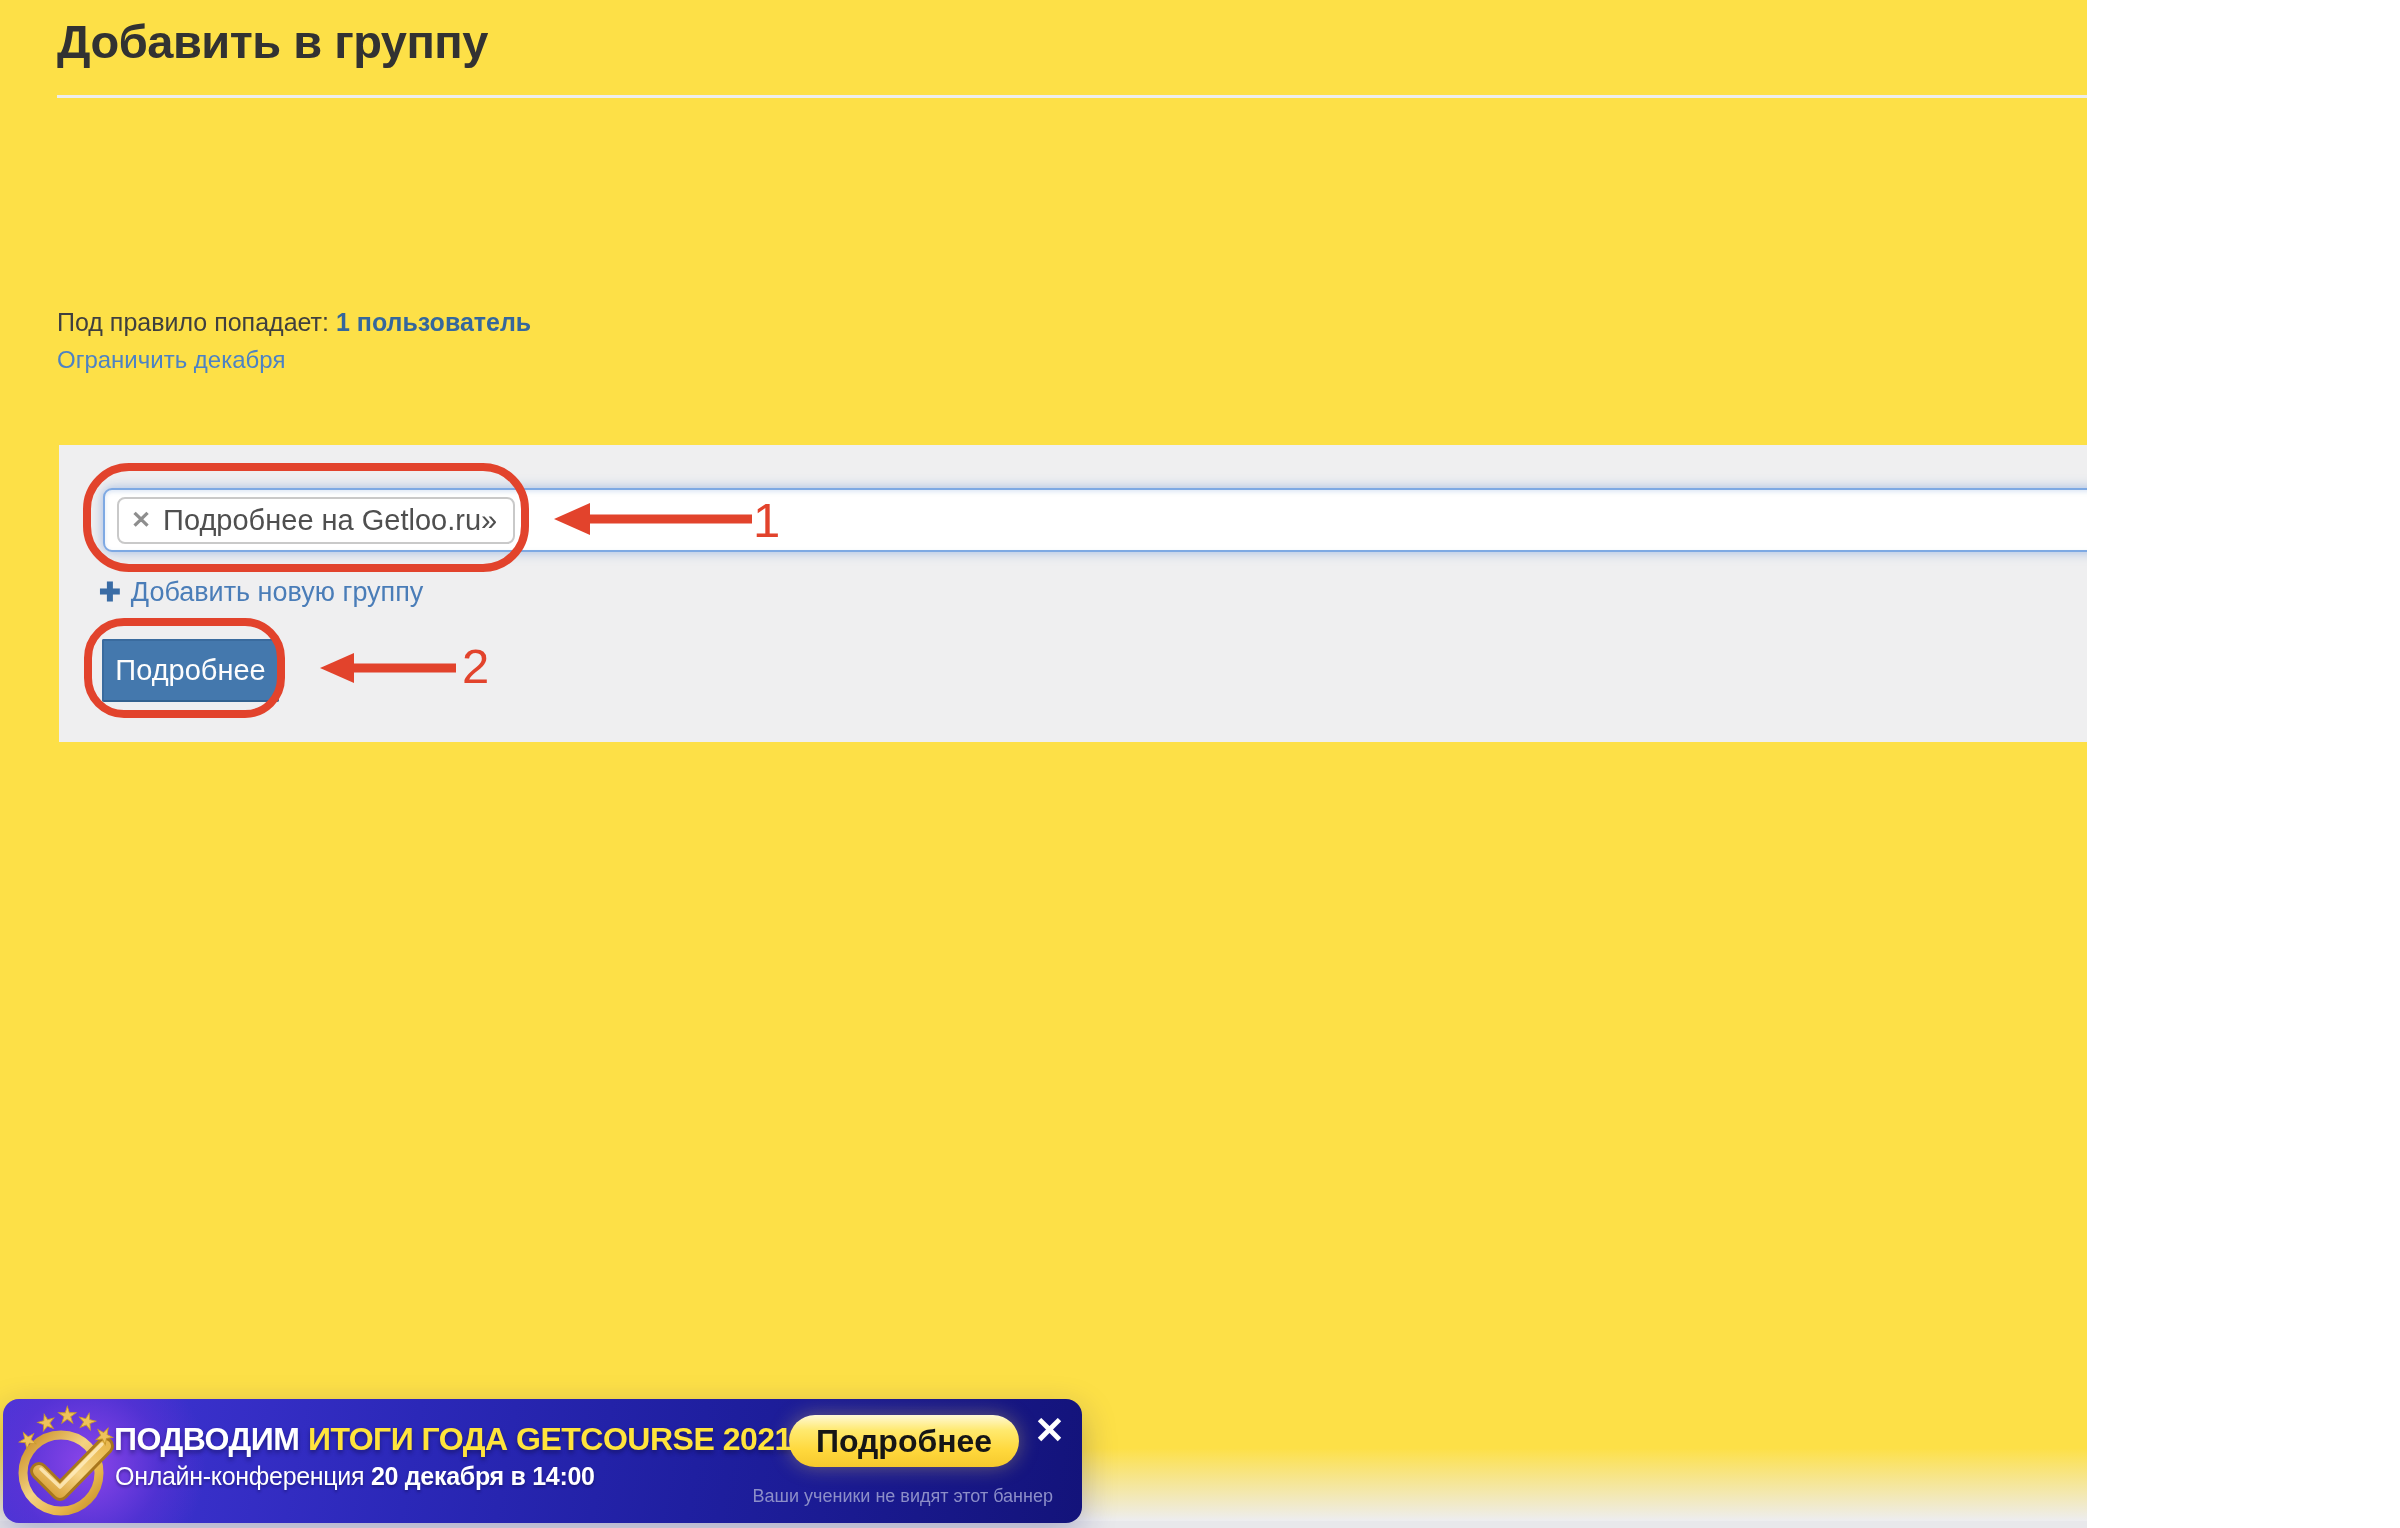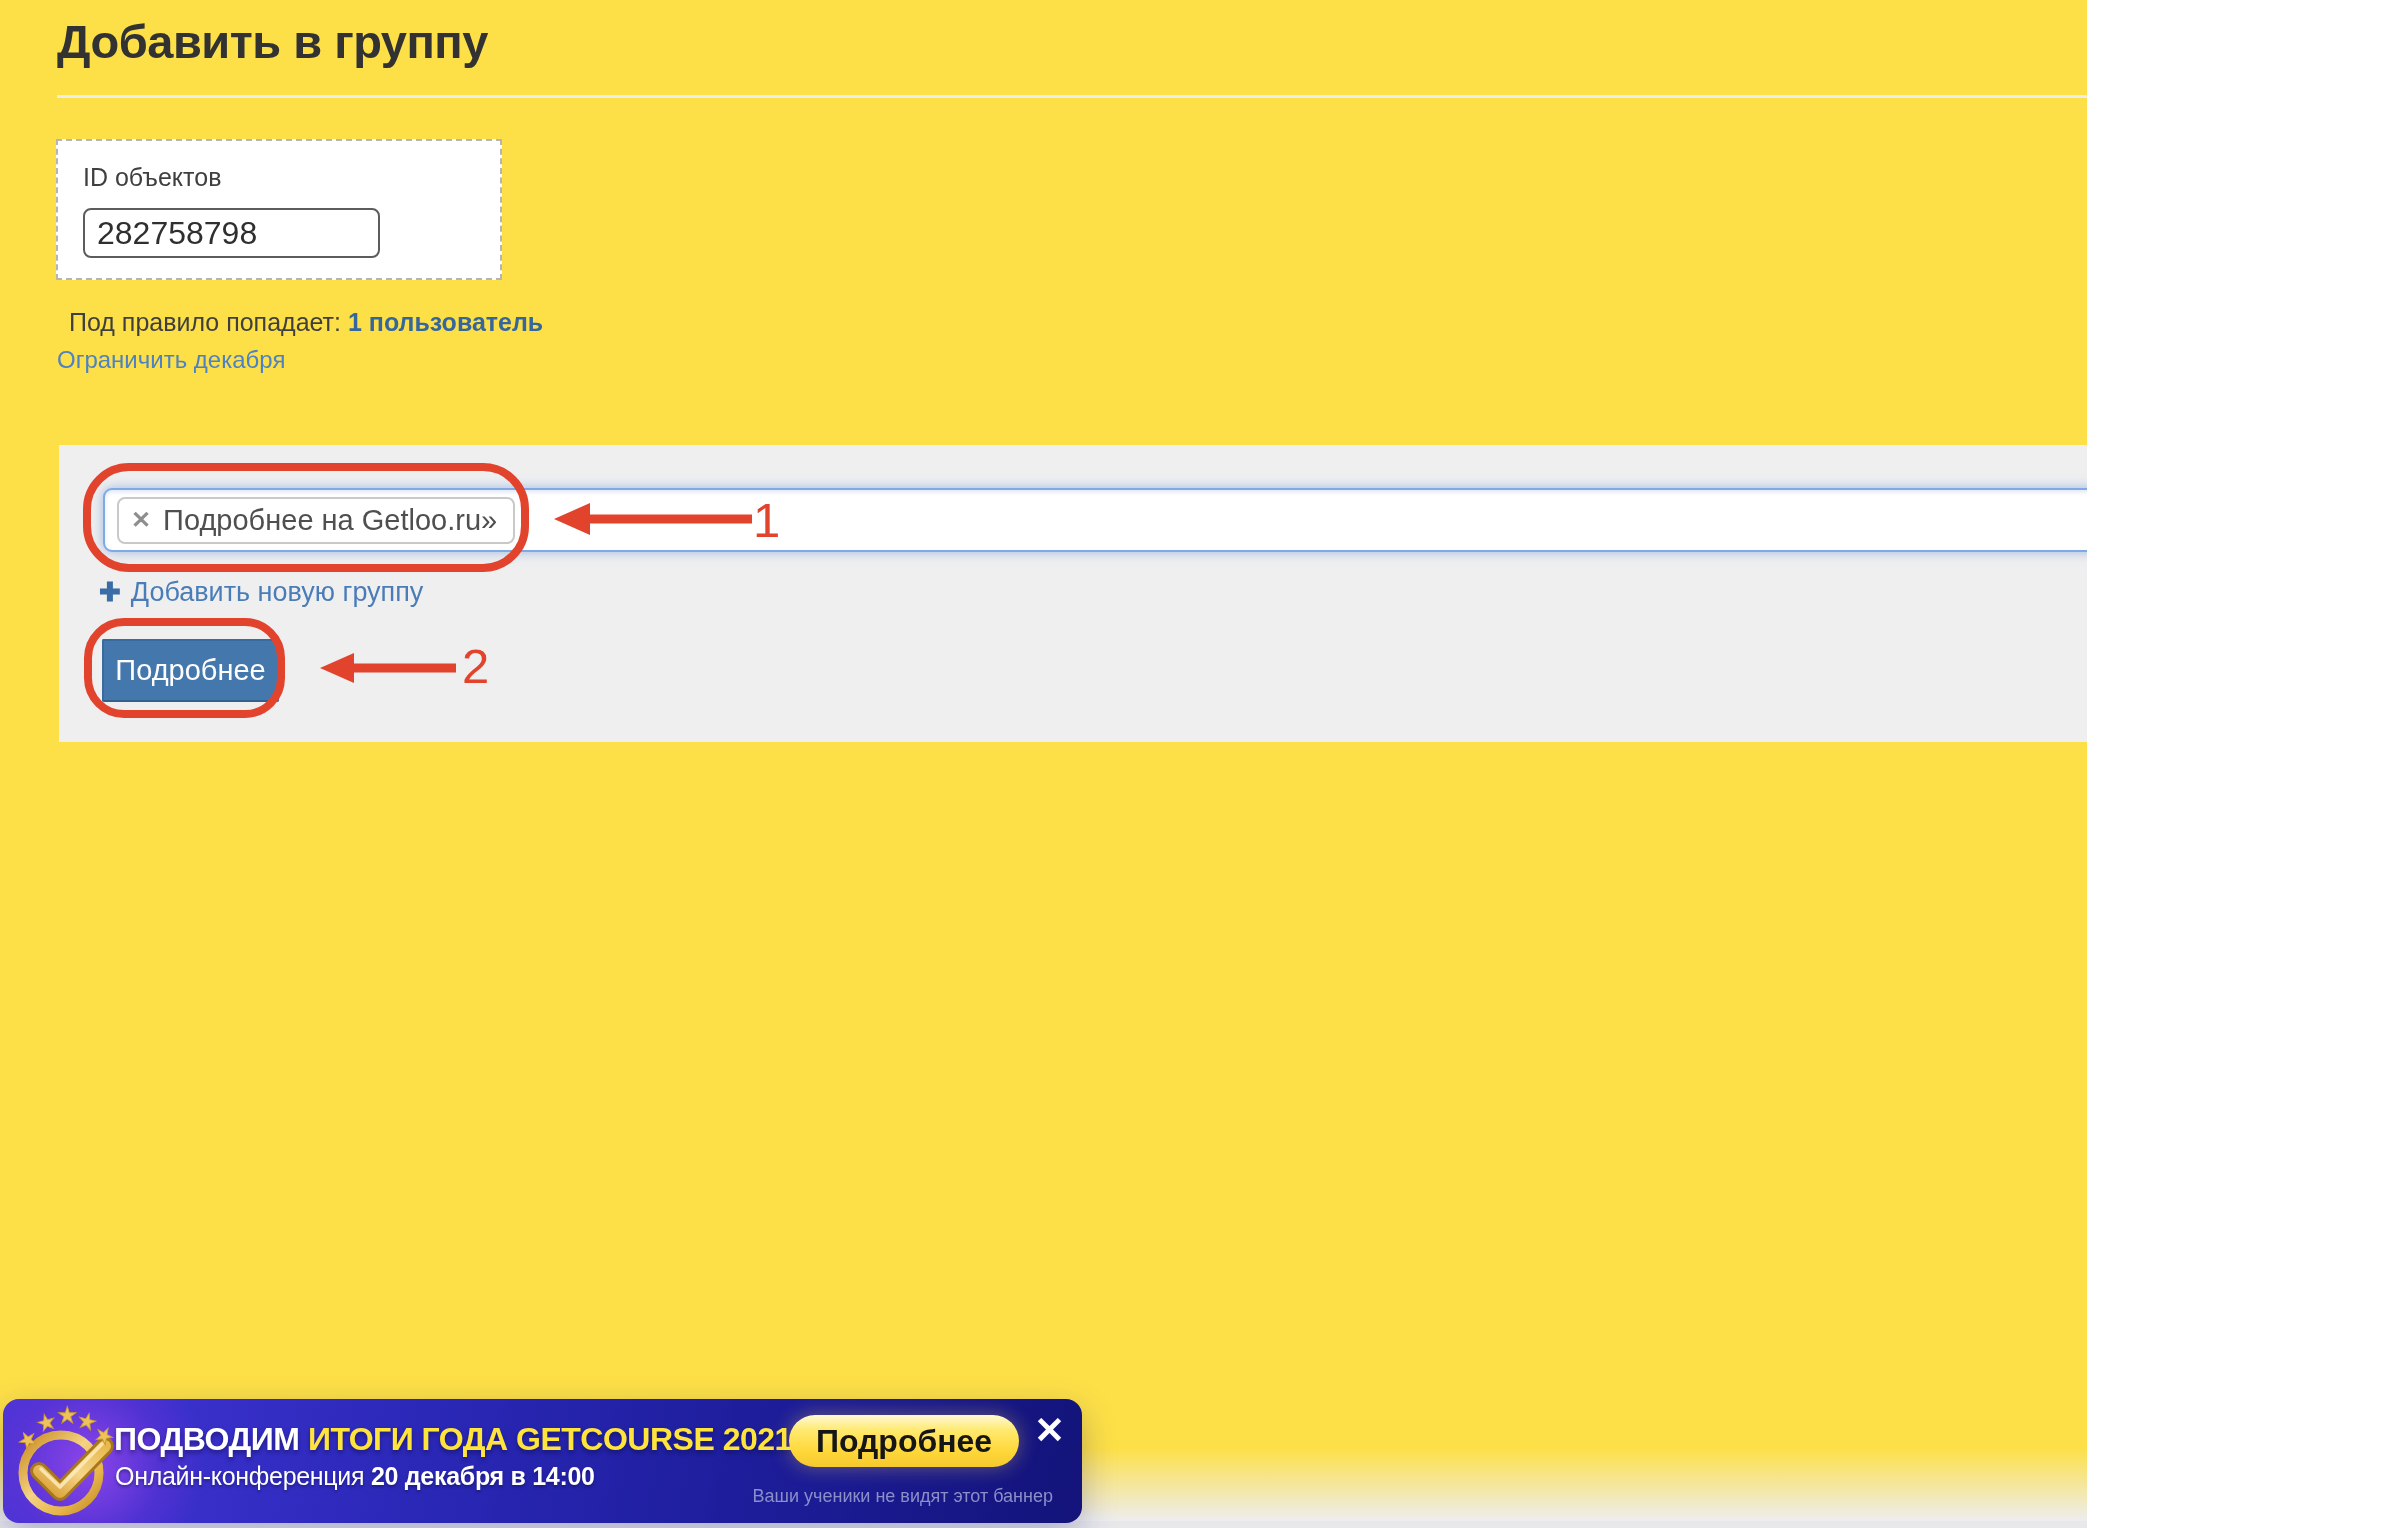--- a/index.html
+++ b/index.html
@@ -10,21 +10,21 @@
   
   .page-title { position:absolute; left:57px; top:14px; font-size:47px; font-weight:700; color:#323232; letter-spacing:-0.5px; }
   .title-rule { position:absolute; left:57px; top:95px; width:2213px; height:3px; background:#ededed; }
 
   
   .id-box { position:absolute; left:56px; top:139px; width:446px; height:141px; border:2px dashed #b5b5b5; background:#fff; }
   .id-label { position:absolute; left:25px; top:22px; font-size:25px; color:#3f3f3f; }
   .id-input { position:absolute; left:25px; top:67px; width:297px; height:50px; border:2px solid #5c5c5c; border-radius:8px; font-family:"Liberation Sans",sans-serif; font-size:32px; color:#2f2f2f; padding:0 12px; background:#fff; outline:none; }
 
   
-  .rule-line { position:absolute; left:69px; top:308px; font-size:25px; color:#3f3f3f; white-space:pre; }
+  .rule-line { position:absolute; left:57px; top:308px; font-size:25px; color:#3f3f3f; white-space:pre; }
   .rule-count { font-weight:700; color:#35679c; cursor:pointer; }
   .limit-link { position:absolute; left:57px; top:346px; font-size:24px; color:#4d82c4; text-decoration:none; cursor:pointer; }
 
   
   .panel { position:absolute; left:59px; top:445px; width:2281px; height:297px; background:#efeff0; }
   .tag-input { position:absolute; left:44px; top:43px; width:2190px; height:64px; background:#fff; border:2px solid #7ea9e3; border-radius:9px; box-shadow:0 0 12px rgba(93,140,215,.55), inset 0 2px 4px rgba(120,160,215,.25); display:flex; align-items:center; padding-left:12px; }
   .tag-chip { display:inline-flex; align-items:center; height:47px; border:2px solid #c9c9c9; border-radius:8px; background:#fff; padding:0 16px 0 12px; font-size:29px; color:#4f4f4f; }
   .tag-remove { font-size:24px; font-weight:700; color:#8e8e8e; margin-right:12px; cursor:pointer; line-height:1; }
   .add-group { position:absolute; left:40px; top:132px; font-size:27px; color:#4a7db8; text-decoration:none; cursor:pointer; display:flex; align-items:center; }
   .plus-icon { font-size:26px; font-weight:700; color:#3a6ca5; margin-right:10px; }
@@ -66,24 +66,20 @@
   .banner-note { position:absolute; left:745px; top:87px; width:305px; text-align:right; font-size:18px; color:#8c8ec8; }
 </style>
 </head>
 <body>
 
 <div id="screen">
 
   <h1 class="page-title">Добавить в группу</h1>
   <div class="title-rule"></div>
 
-  <div class="id-box">
-    <div class="id-label">ID объектов</div>
-    <input class="id-input" type="text" value="282758798" style="">
-  </div>
 
   <div class="rule-line"><span>Под правило попадает: </span><span class="rule-count">1 пользователь</span></div>
   <a class="limit-link">Ограничить декабря</a>
 
   <div class="panel">
     <div class="tag-input">
       <span class="tag-chip">
         <span class="tag-remove">✕</span>
         <span>Подробнее на Getloo.ru»</span>
       </span>

